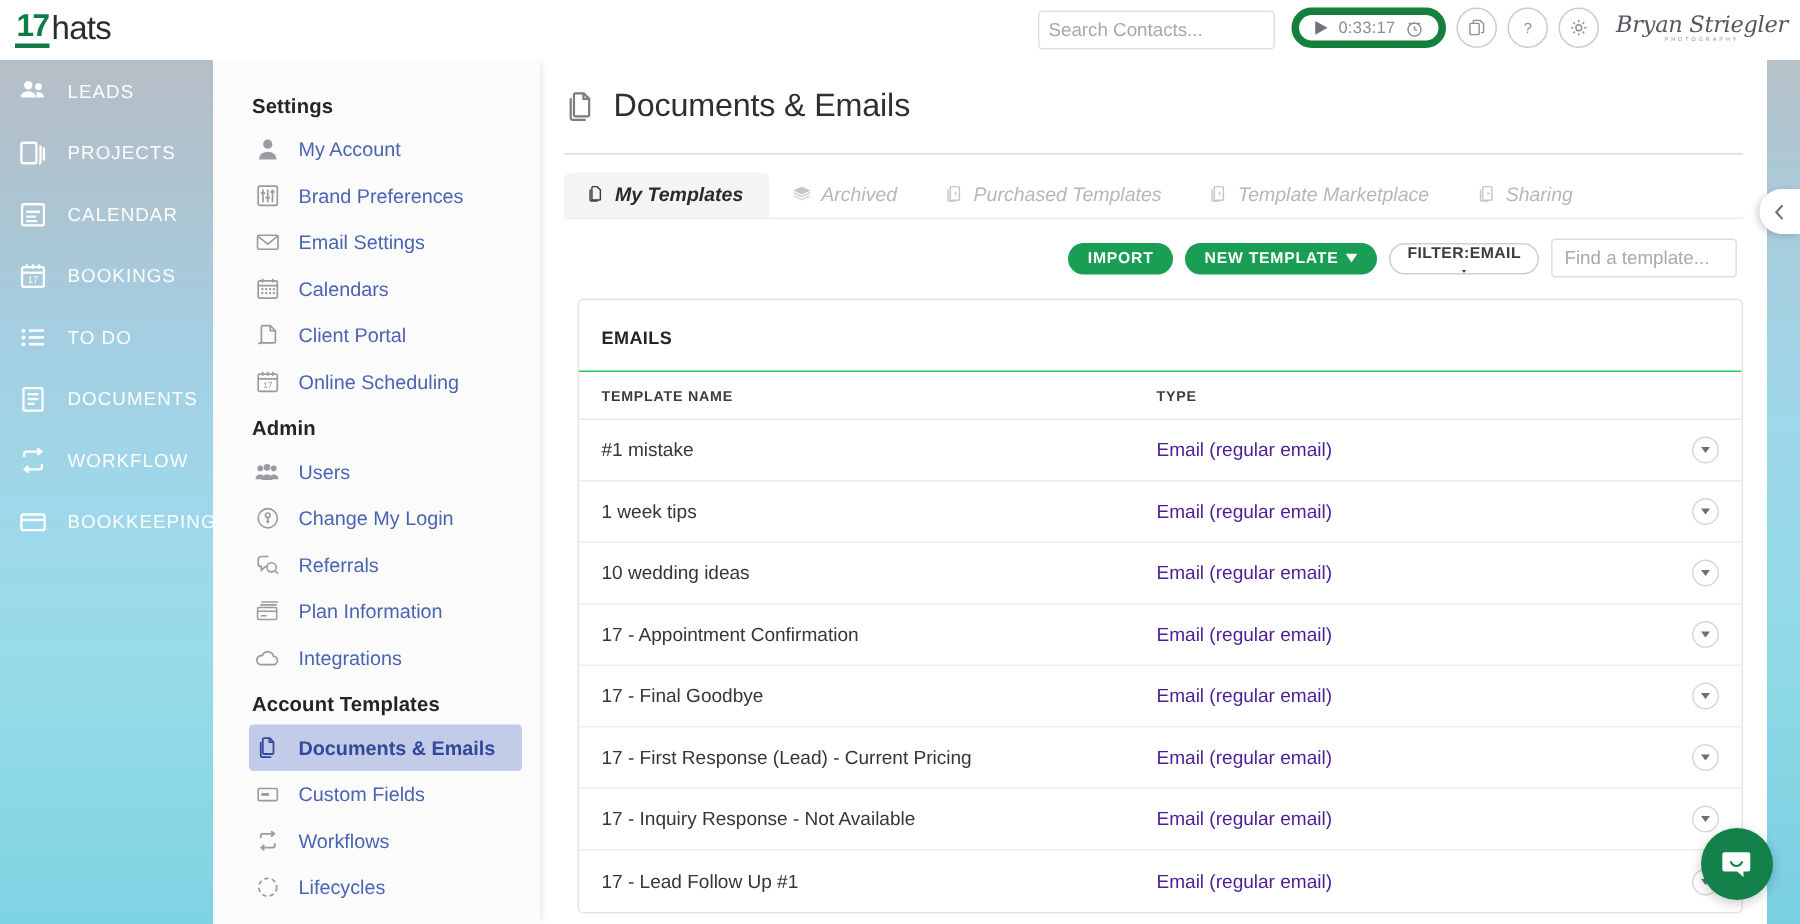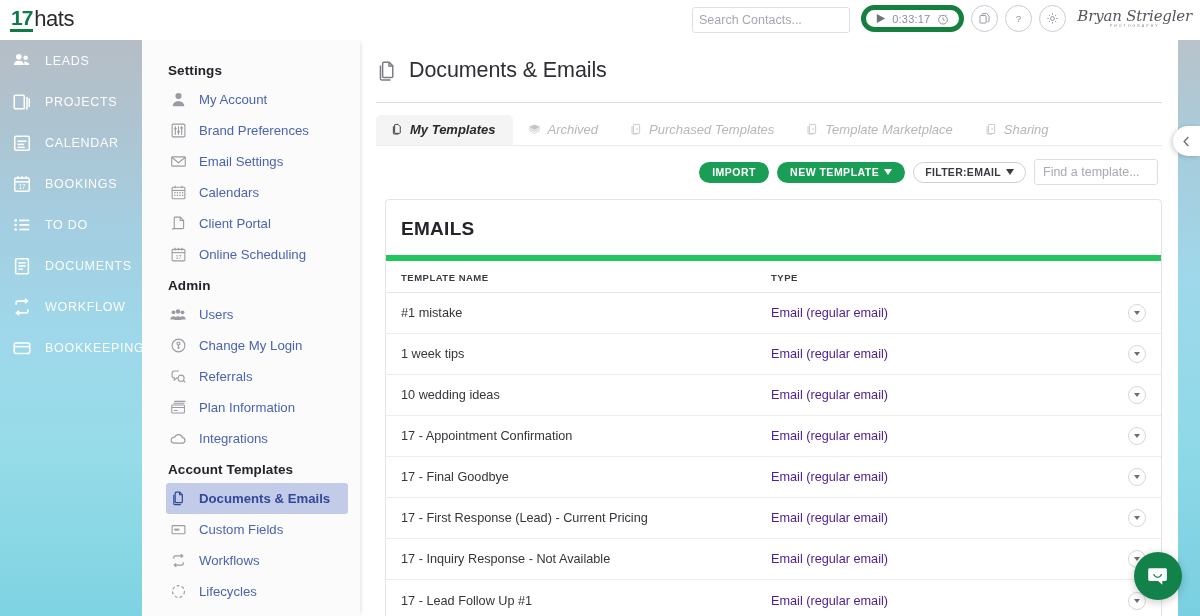--- a/index.html
+++ b/index.html
@@ -112,35 +112,36 @@
     background: #1a9e56; color: #fff; border: none; border-radius: 13px;
     font-size: 10.5px; font-weight: bold; letter-spacing: .5px; height: 21px;
     padding: 0 13px; display: flex; align-items: center; gap: 5px; cursor: pointer;
     font-family: "Liberation Sans", sans-serif;
   }
   .btn-white {
     background: #fff; color: #3a3a40; border: 1px solid #cfcfd4; border-radius: 13px;
     font-size: 10.5px; font-weight: bold; letter-spacing: .3px; height: 21px;
     padding: 0 11px; display: flex; align-items: center; gap: 5px; cursor: pointer;
     font-family: "Liberation Sans", sans-serif;
+    flex-direction: column;
   }
   .find-input {
     width: 124px; height: 26px; border: 1px solid #dedee2; border-radius: 3px;
     font-size: 12.5px; color: #86868f; padding: 0 8px; outline: none;
     font-family: "Liberation Sans", sans-serif; background: #fff;
   }
   .find-input::placeholder { color: #a9a9b1; }
 
   .card {
     margin: 14px 16px 0 25px; border: 1px solid #e4e4e6; border-radius: 4px;
     background: #fff; overflow: hidden;
   }
   .card-title {
-    font-size: 19px; font-weight: bold; color: #24242a; letter-spacing: .3px;
-    padding: 18px 0 15px 15px; border-bottom: 6px solid #22c55e;
+    font-size: 12px; font-weight: bold; color: #24242a; letter-spacing: .3px;
+    padding: 18px 0 15px 15px; border-bottom: 1px solid #22c55e;
   }
   .thead {
     display: flex; align-items: center; padding: 11px 15px 9px 15px;
     border-bottom: 1px solid #e6e6e8;
   }
   .th { font-size: 9.5px; font-weight: bold; color: #3b3b42; letter-spacing: .5px; }
   .th.name { width: 370px; }
   .row {
     display: flex; align-items: center; padding: 0 15px; height: 41px;
     border-bottom: 1px solid #ededef;

